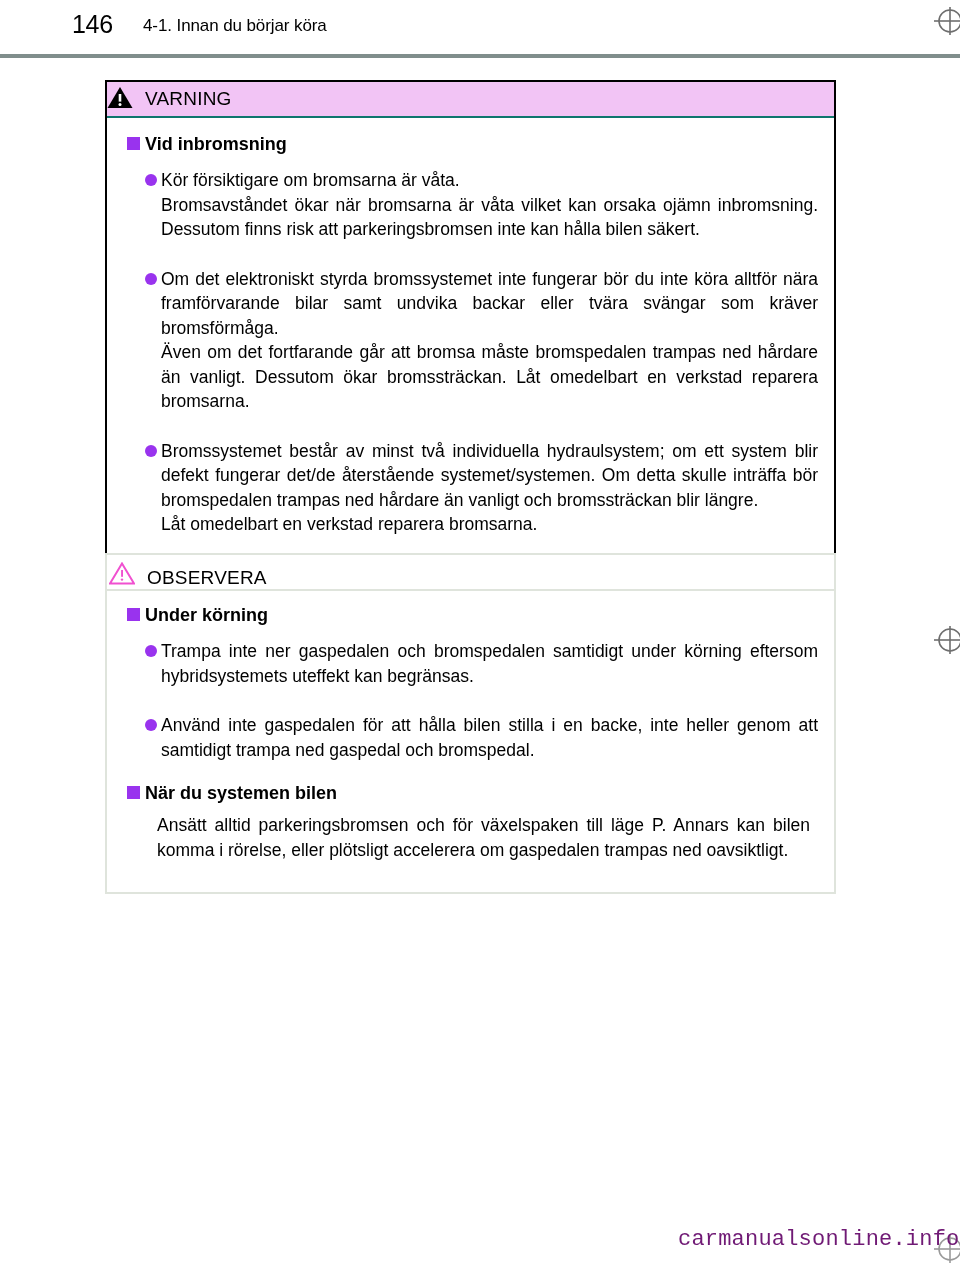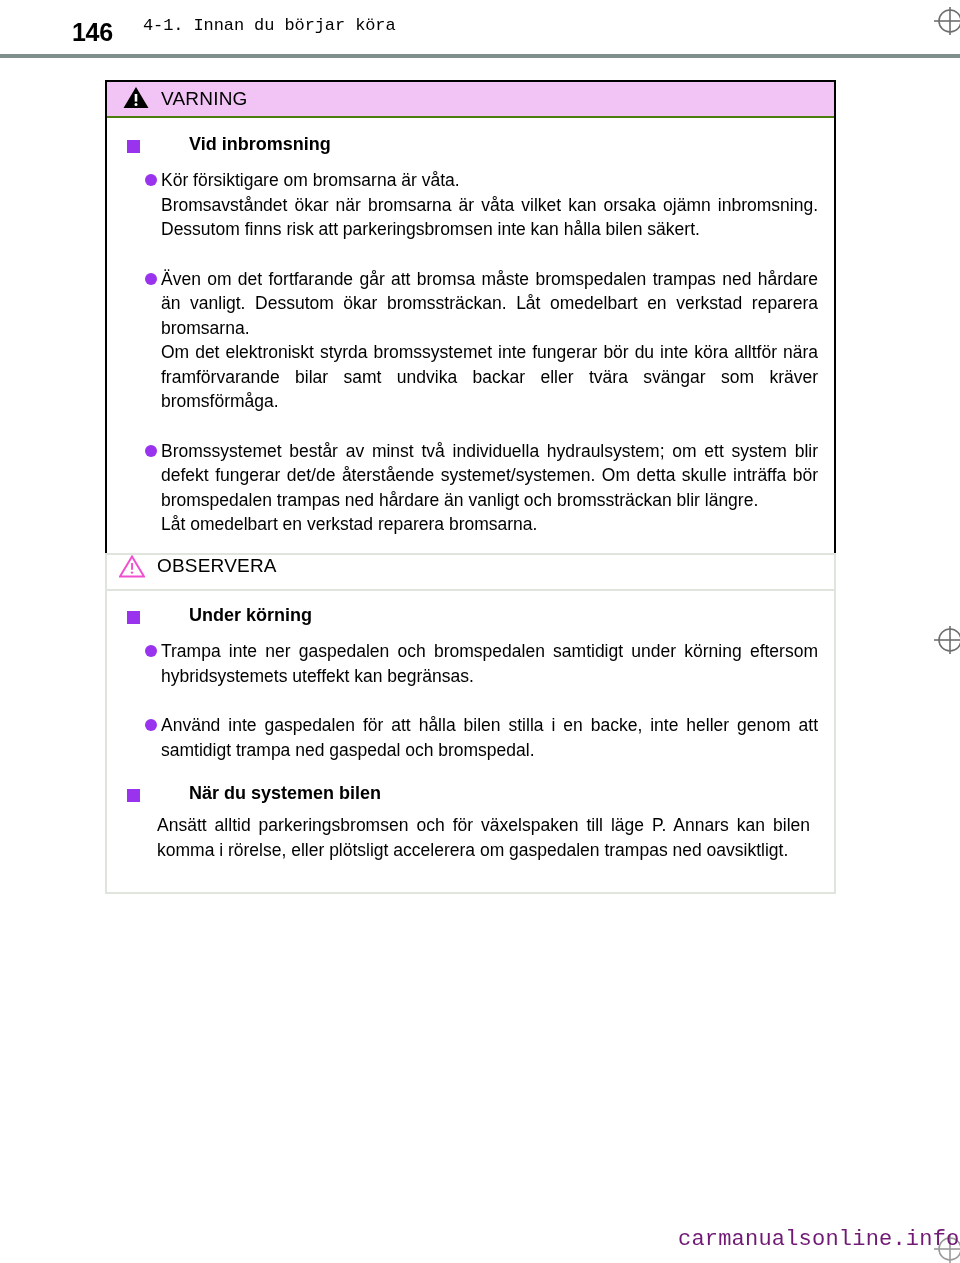--- a/index.html
+++ b/index.html
@@ -22,32 +22,30 @@
     left: 0;
     top: 0;
     width: 960px;
     height: 50px;
   }
   .page-number {
     position: absolute;
     left: 72px;
     top: 10px;
     font-size: 25px;
-    font-weight: bold;
+    font-weight: normal;
     letter-spacing: -0.3px;
-    margin-top: 8px;
   }
   .header-title {
     position: absolute;
     left: 143px;
     top: 16px;
     font-size: 17px;
     font-weight: normal;
     letter-spacing: -0.1px;
-    font-family: Liberation Mono, monospace;
   }
   .header-rule {
     position: absolute;
     left: 0;
     top: 54px;
     width: 960px;
     height: 4px;
     background: #808e8c;
   }
 
@@ -66,25 +64,24 @@
   .warn-box {
     position: absolute;
     left: 105px;
     top: 80px;
     width: 731px;
     border: 2px solid #000000;
     box-sizing: border-box;
   }
   .warn-head {
     background: #f2c4f5;
-    border-bottom: 2px solid #4d7c0f;
+    border-bottom: 2px solid #0f766e;
     height: 36px;
     display: flex;
     align-items: center;
-    padding-left: 16px;
     box-sizing: border-box;
   }
   .warn-head .tri { margin-right: 12px; display: block; }
   .warn-head .label {
     font-size: 19px;
     letter-spacing: 0.2px;
   }
   .warn-body {
     padding: 14px 16px 16px 16px;
     background: #ffffff;
@@ -97,42 +94,41 @@
     top: 553px;
     width: 731px;
     border: 2px solid #dfe4dc;
     box-sizing: border-box;
   }
   .note-head {
     background: #ffffff;
     border-bottom: 2px solid #dfe4dc;
     height: 36px;
     display: flex;
-    align-items: flex-start;
-    padding-left: 12px;
+    align-items: flex-end;
+    padding-left: 2px;
     box-sizing: border-box;
   }
   .note-head .tri { margin-right: 12px; display: block; }
   .note-head .label {
     font-size: 19px;
     letter-spacing: 0.2px;
   }
   .note-body {
     padding: 12px 16px 22px 16px;
     background: #ffffff;
     border-radius: 9px;
   }
 
   
   .sq-head {
     display: flex;
-    align-items: center;
+    align-items: flex-start;
     margin: 0 0 4px 0;
     padding-left: 4px;
-    gap: 44px;
   }
   .sq-marker {
     width: 13px;
     height: 13px;
     background: #9933ee;
     flex: 0 0 13px;
     margin-top: 5px;
     margin-right: 5px;
   }
   .sq-head .sq-text {
@@ -243,22 +239,22 @@
         <span class="noj" style="display:block">Kör försiktigare om bromsarna är våta.</span>
         <span class="just" style="display:block">Bromsavståndet ökar när bromsarna är våta vilket kan orsaka ojämn inbromsning. Dessutom finns risk att parkeringsbromsen inte kan hålla bilen säkert.</span>
       </span>
     </div>
 
     <div class="gap-sm"></div>
 
     <div class="bullet-item">
       <span class="dot-marker"></span>
       <span class="bullet-text">
+        <span class="just" style="display:block">Om det elektroniskt styrda bromssystemet inte fungerar bör du inte köra alltför nära framförvarande bilar samt undvika backar eller tvära svängar som kräver bromsförmåga.</span>
         <span class="just" style="display:block">Även om det fortfarande går att bromsa måste bromspedalen trampas ned hårdare än vanligt. Dessutom ökar bromssträckan. Låt omedelbart en verkstad reparera bromsarna.</span>
-        <span class="just" style="display:block">Om det elektroniskt styrda bromssystemet inte fungerar bör du inte köra alltför nära framförvarande bilar samt undvika backar eller tvära svängar som kräver bromsförmåga.</span>
       </span>
     </div>
 
     <div class="gap-sm"></div>
 
     <div class="bullet-item">
       <span class="dot-marker"></span>
       <span class="bullet-text">
         <span class="just" style="display:block">Bromssystemet består av minst två individuella hydraulsystem; om ett system blir defekt fungerar det/de återstående systemet/systemen. Om detta skulle inträffa bör bromspedalen trampas ned hårdare än vanligt och bromssträckan blir längre.</span>
         <span class="noj" style="display:block">Låt omedelbart en verkstad reparera bromsarna.</span>

